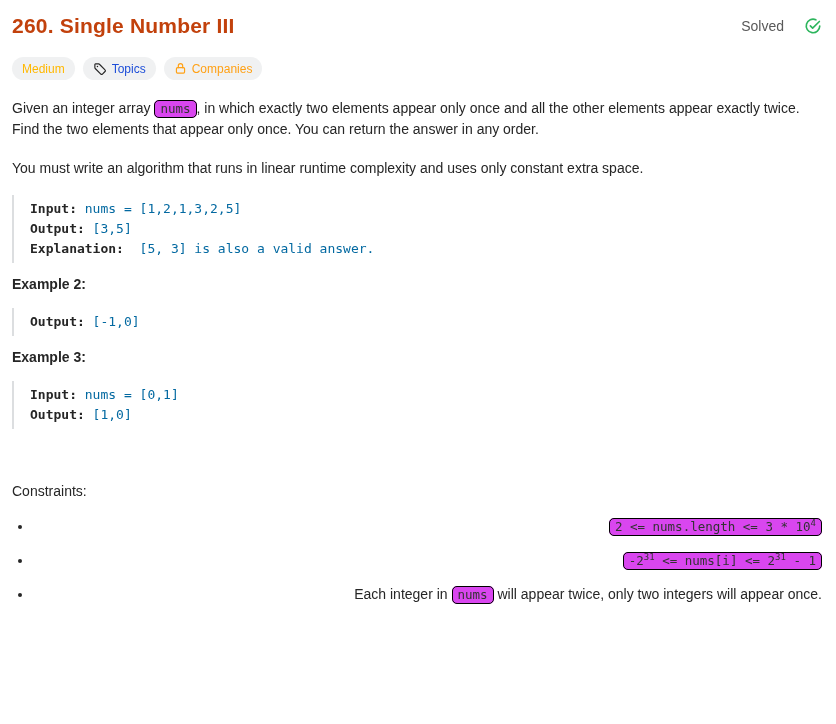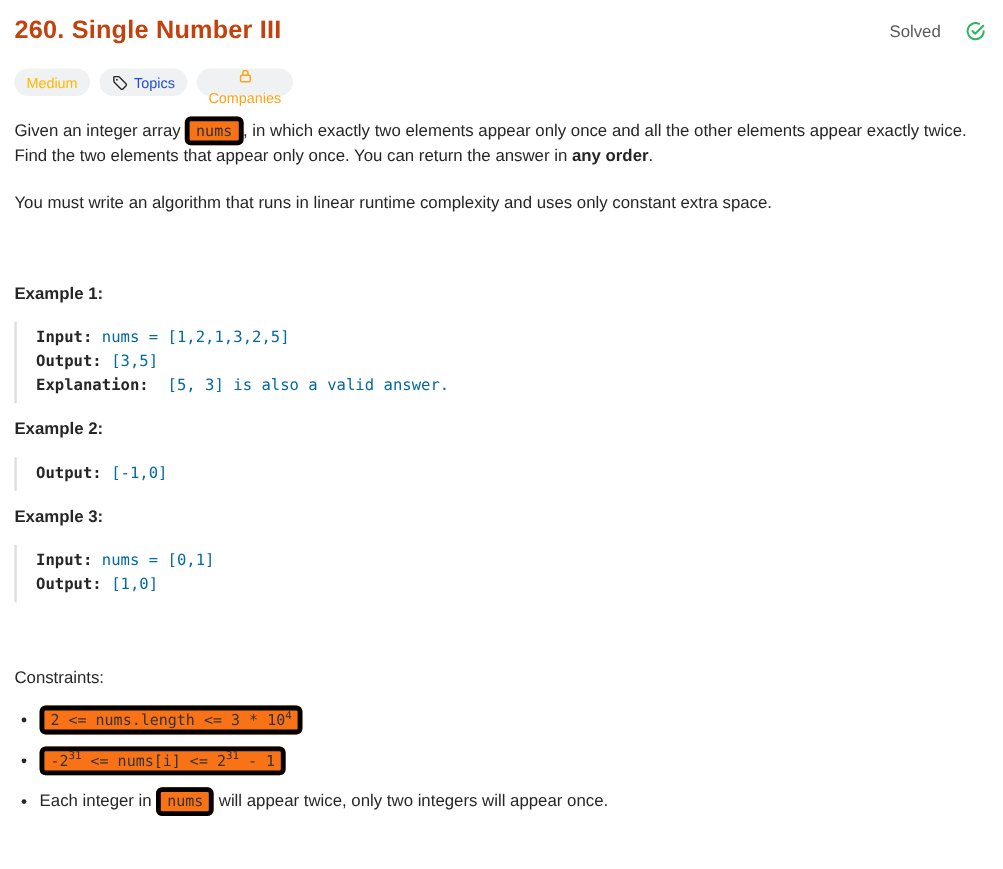--- a/index.html
+++ b/index.html
@@ -49,45 +49,45 @@
     padding: 0 10px;
     border-radius: 12px;
     background: #f0f1f2;
     font-size: 12px;
     cursor: pointer;
     white-space: nowrap;
   }
   .pill svg { display: block; }
   .pill-medium { color: #FFB800; }
   .pill-topics { color: #1d4ed8; }
-  .pill-companies { color: #FFA116; flex-direction: column; }
+  .pill-companies { color: #FFA116; }
 
   
   .para {
     font-size: 14px;
     line-height: 21px;
     margin: 18px 0 0 0;
     color: #262626;
     max-width: 812px;
   }
   .inline-code {
     font-family: "DejaVu Sans Mono", monospace;
     font-size: 12.5px;
-    background: #f97316;
-    border: 4px solid #000000;
+    background: #d946ef;
+    border: 1px solid #000000;
     border-radius: 5px;
     padding: 0px 5px 1px 5px;
     color: #323232;
     white-space: nowrap;
   }
   .inline-code sup {
     font-size: 9px;
     line-height: 0;
   }
-  strong { font-weight: 700; }
+  strong { font-weight: 400; }
 
   
   .example-title {
     font-size: 14px;
     font-weight: 700;
     color: #262626;
     margin: 13px 0 0 0;
   }
   .example-title.first { margin-top: 57px; }
   .example-block {
@@ -109,20 +109,21 @@
 
   
   .constraints-title {
     font-size: 14px;
     font-weight: 400;
     margin: 54px 0 0 0;
   }
   ul.constraints-list {
     margin: 17px 0 0 0;
     padding-left: 21px;
+    text-align: right;
   }
   ul.constraints-list li {
     margin-bottom: 13px;
     font-size: 14px;
     line-height: 21px;
     color: #262626;
   }
   ul.constraints-list li::marker { color: #262626; font-size: 13px; }
 </style>
 </head>
@@ -163,21 +164,20 @@
           <path d="M8 10.5V7a4 4 0 0 1 8 0v3.5"></path>
         </svg>
       </span>
       <span>Companies</span>
     </div>
   </div>
 
   <p class="para">Given an integer array <code class="inline-code">nums</code>, in which exactly two elements appear only once and all the other elements appear exactly twice. Find the two elements that appear only once. You can return the answer in <strong>any order</strong>.</p>
   <p class="para">You must write an algorithm that runs in linear runtime complexity and uses only constant extra space.</p>
 
-  <p class="example-title first">Example 1:</p>
   <pre class="example-block"><div class="code-line"><span class="code-label">Input:</span><span class="code-value"> nums = [1,2,1,3,2,5]</span></div><div class="code-line"><span class="code-label">Output:</span><span class="code-value"> [3,5]</span></div><div class="code-line"><span class="code-label">Explanation:</span><span class="code-value">  [5, 3] is also a valid answer.</span></div></pre>
 
   <p class="example-title">Example 2:</p>
   <pre class="example-block"><div class="code-line"><span class="code-label">Output:</span><span class="code-value"> [-1,0]</span></div></pre>
 
   <p class="example-title">Example 3:</p>
   <pre class="example-block"><div class="code-line"><span class="code-label">Input:</span><span class="code-value"> nums = [0,1]</span></div><div class="code-line"><span class="code-label">Output:</span><span class="code-value"> [1,0]</span></div></pre>
 
   <p class="constraints-title">Constraints:</p>
   <ul class="constraints-list">

